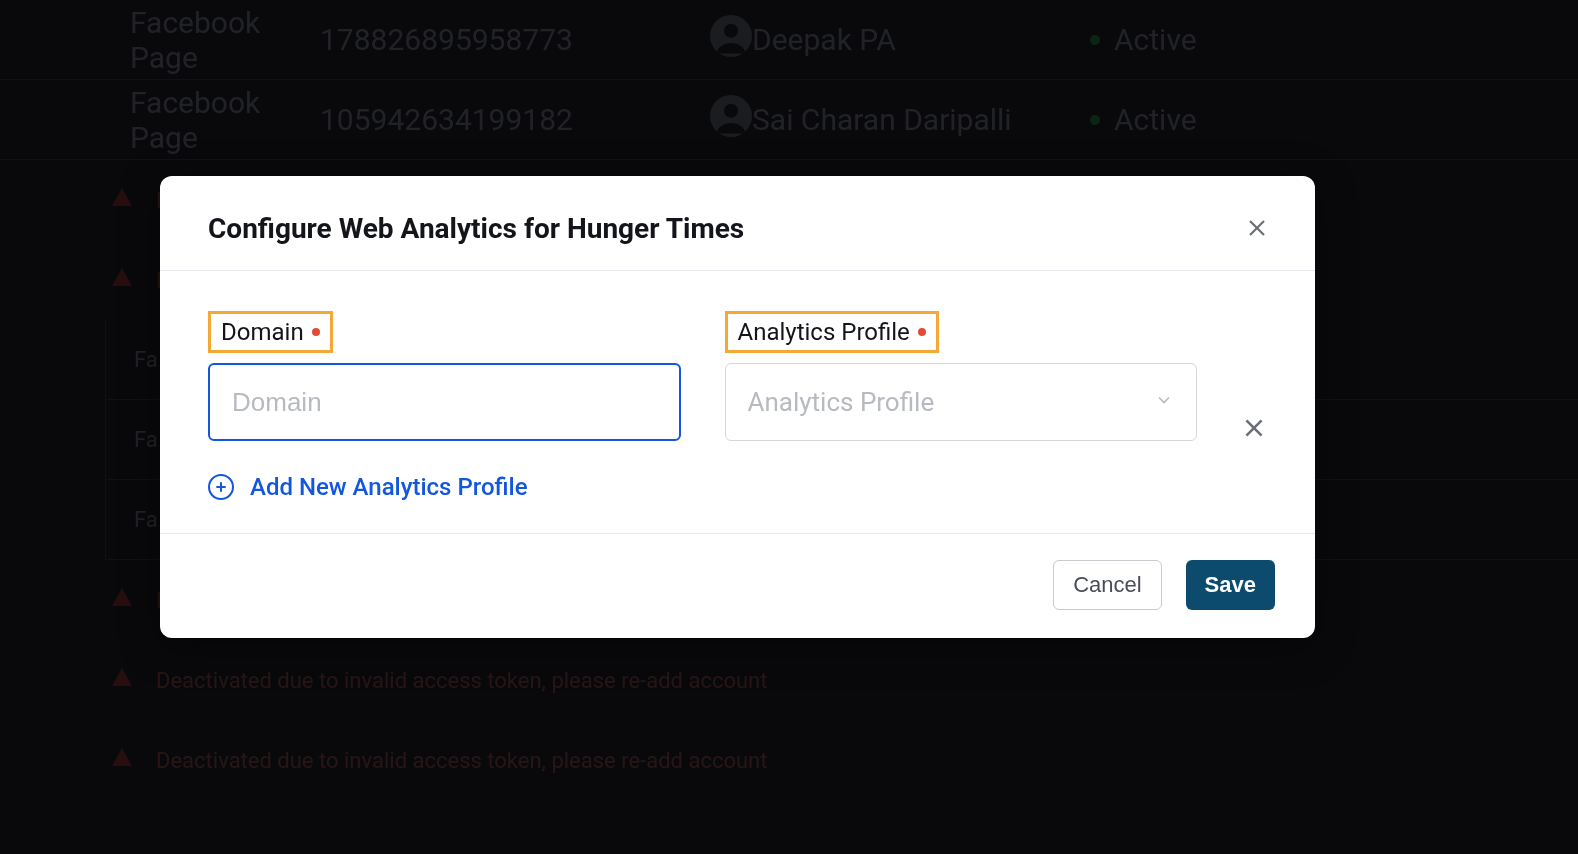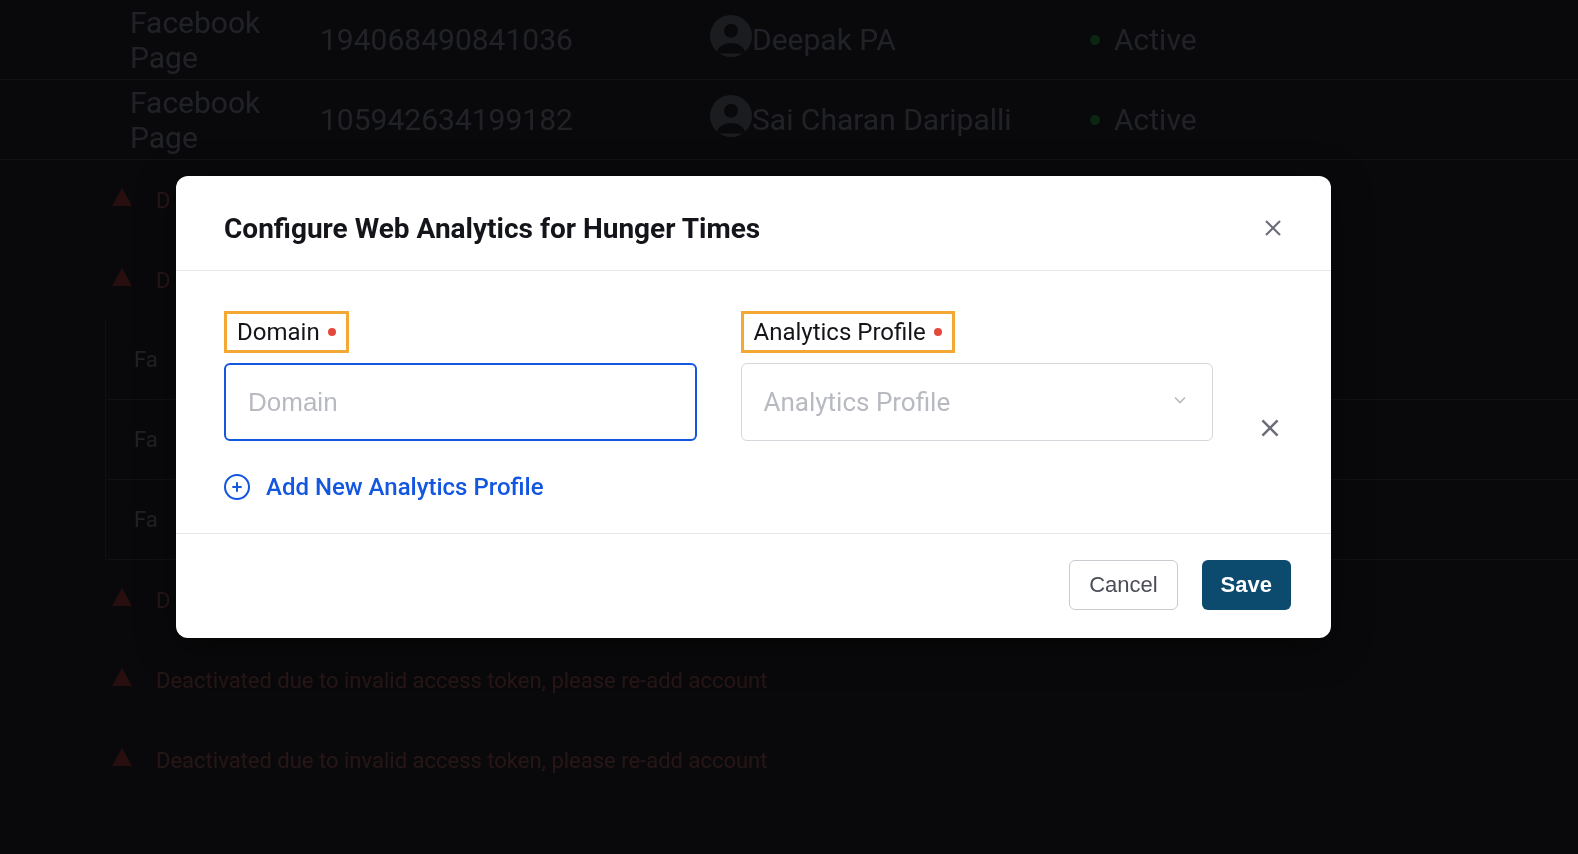--- a/index.html
+++ b/index.html
@@ -21,21 +21,21 @@
   .warn-row { display: flex; align-items: center; gap: 22px; height: 80px; font-size: 22px; }
   .warn-icon svg { width: 24px; height: 24px; }
   .warn-txt { color: #5a3232; }
   .page-rows { margin-left: 105px; border-left: 1px solid #26272c; }
   .page-row { padding-left: 28px; height: 80px; display: flex; align-items: center; font-size: 22px; border-bottom: 1px solid #26272c; }
   
   
   .overlay { position: absolute; inset: 0; background: rgba(0,0,0,0.55); }
   
   
-  .modal { position: absolute; left: 176px; top: 176px; width: 1155px; background: #fff; border-radius: 12px; box-shadow: 0 8px 40px rgba(0,0,0,0.4); }
+  .modal { position: absolute; left: 160px; top: 176px; width: 1155px; background: #fff; border-radius: 12px; box-shadow: 0 8px 40px rgba(0,0,0,0.4); }
   .modal-header { display: flex; justify-content: space-between; align-items: center; padding: 34px 40px 24px 48px; border-bottom: 1px solid #e4e6eb; }
   .modal-title { font-size: 28px; font-weight: 700; color: #14151a; }
   .close-btn { cursor: pointer; color: #6b6e76; display: flex; align-items: center; justify-content: center; width: 36px; height: 36px; }
   .close-btn svg { width: 24px; height: 24px; }
   
   .modal-body { padding: 40px 48px 32px 48px; }
   .form-row { display: flex; gap: 44px; align-items: flex-end; }
   .field-group { display: flex; flex-direction: column; }
   .field-group.domain { width: 488px; }
   .field-group.profile { width: 488px; }
@@ -58,21 +58,21 @@
   .btn { height: 50px; padding: 0 19px; border-radius: 6px; font-size: 22px; font-weight: 500; cursor: pointer; display: flex; align-items: center; }
   .btn-cancel { background: #fff; border: 1.5px solid #c8cbd0; color: #4a4d57; }
   .btn-save { background: #0c4a6e; border: none; color: #fff; font-weight: 600; }
 </style>
 </head>
 <body>
 
 <div class="bg">
   <div class="row first">
     <div class="cell cell1">Facebook Page</div>
-    <div class="cell cell2">194068490841036</div>
+    <div class="cell cell2">178826895958773</div>
     <div class="cell cell3">
       <span class="avatar-bg">
         <svg viewBox="0 0 24 24" fill="#3c3e47">
             <circle cx="12" cy="12" r="12"></circle>
             <circle cx="12" cy="9" r="4" fill="#14151a"></circle>
             <path d="M4 22 a8 6 0 0 1 16 0" fill="#14151a"></path>
           </svg>
       </span>
       <span>Deepak PA</span>
     </div>

